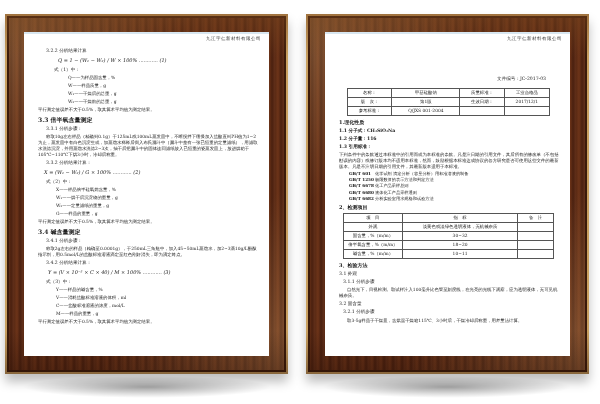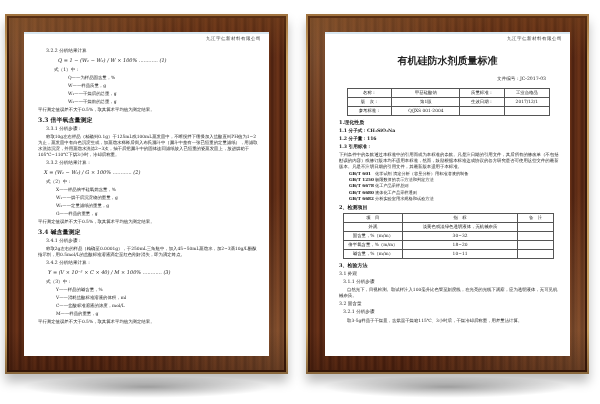--- a/index.html
+++ b/index.html
@@ -72,21 +72,20 @@
       <div class="var" style="padding-left:18px">M——样品的重量，g</div>
       <div class="p" style="text-indent:0">平行测定值误差不大于0.5%，取其算术平均值为测定结果。</div>
     </div>
   </div>
 </div>
 
 <div class="shadow right"></div>
 <div class="frame right">
   <div class="paper">
     <div class="company">九江宇仁新材料有限公司</div>
-    <div class="title">有机硅防水剂质量标准</div>
     <div class="docno">文件编号：JC-2017-03</div>
     <div class="block" style="top:56px; left:22px; right:20px;">
       <table>
         <tbody>
             <tr>
           <td>名称：</td>
           <td>甲基硅酸钠</td>
           <td>质量标准：</td>
           <td>工业合格品</td>
         </tr>

